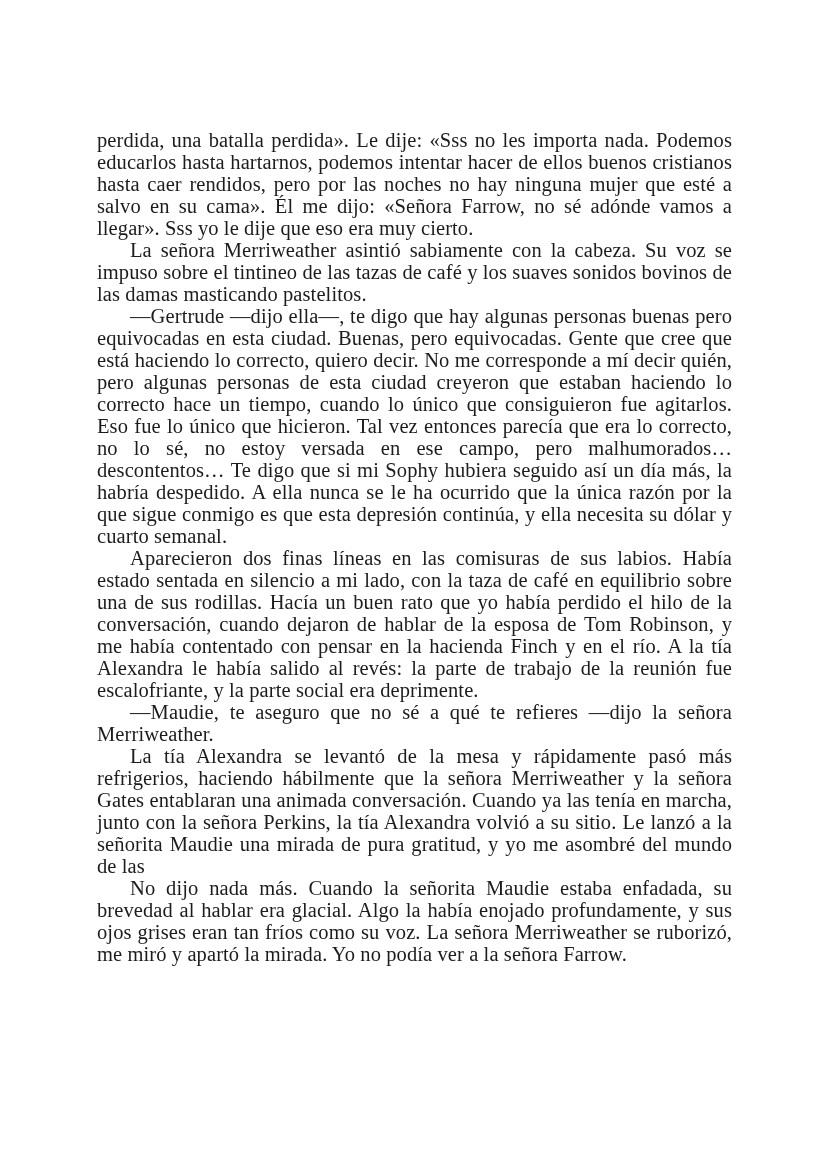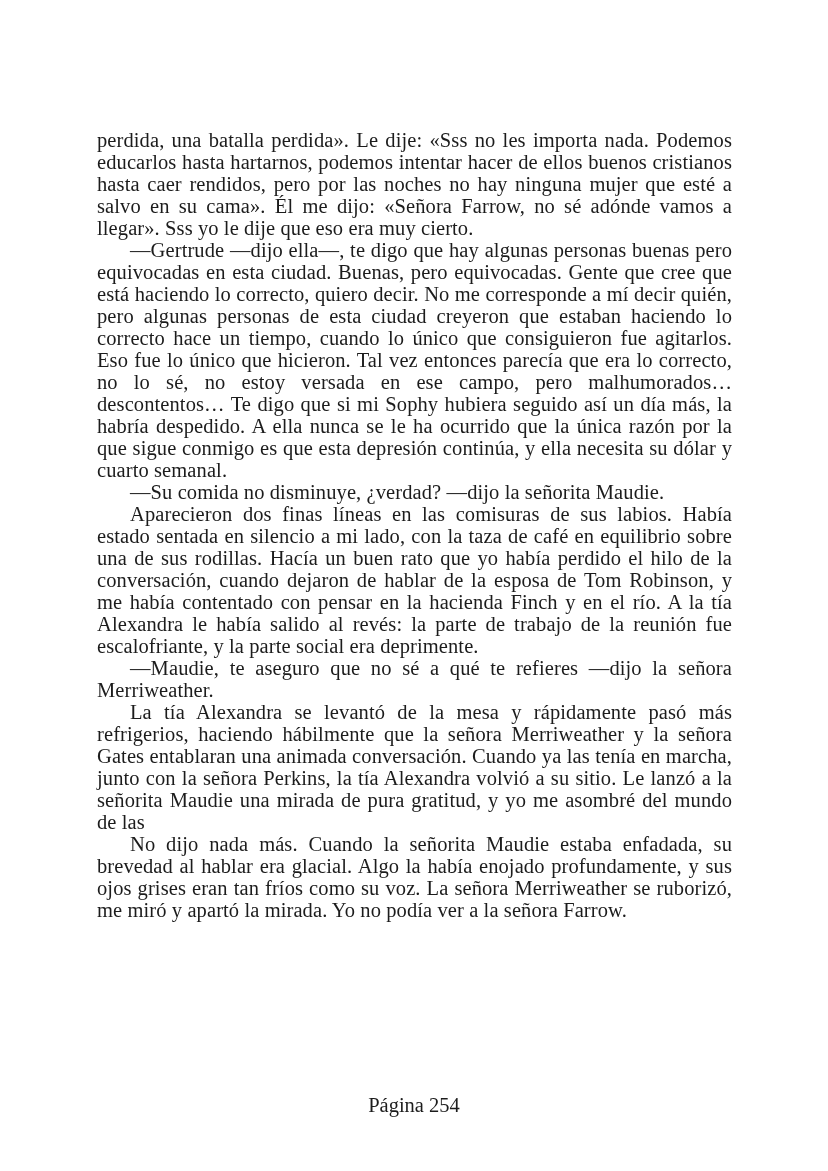--- a/index.html
+++ b/index.html
@@ -52,23 +52,22 @@
     line-height: 25px;
   }
 </style>
 </head>
 <body>
 
 <div class="book-page">
 
   <div class="page-text">
     <p>perdida, una batalla perdida». Le dije: «Sss no les importa nada. Podemos educarlos hasta hartarnos, podemos intentar hacer de ellos buenos cristianos hasta caer rendidos, pero por las noches no hay ninguna mujer que esté a salvo en su cama». Él me dijo: «Señora Farrow, no sé adónde vamos a llegar». Sss yo le dije que eso era muy cierto.</p>
+    <p class="indent">La señora Merriweather asintió sabiamente con la cabeza. Su voz se impuso sobre el tintineo de las tazas de café y los suaves sonidos bovinos de las damas masticando pastelitos.</p>
     <p class="indent">—Gertrude —dijo ella—, te digo que hay algunas personas buenas pero equivocadas en esta ciudad. Buenas, pero equivocadas. Gente que cree que está haciendo lo correcto, quiero decir. No me corresponde a mí decir quién, pero algunas personas de esta ciudad creyeron que estaban haciendo lo correcto hace un tiempo, cuando lo único que consiguieron fue agitarlos. Eso fue lo único que hicieron. Tal vez entonces parecía que era lo correcto, no lo sé, no estoy versada en ese campo, pero malhumorados… descontentos… Te digo que si mi Sophy hubiera seguido así un día más, la habría despedido. A ella nunca se le ha ocurrido que la única razón por la que sigue conmigo es que esta depresión continúa, y ella necesita su dólar y cuarto semanal.</p>
-    <p class="indent">—Su comida no disminuye, ¿verdad? —dijo la señorita Maudie.</p>
     <p class="indent">Aparecieron dos finas líneas en las comisuras de sus labios. Había estado sentada en silencio a mi lado, con la taza de café en equilibrio sobre una de sus rodillas. Hacía un buen rato que yo había perdido el hilo de la conversación, cuando dejaron de hablar de la esposa de Tom Robinson, y me había contentado con pensar en la hacienda Finch y en el río. A la tía Alexandra le había salido al revés: la parte de trabajo de la reunión fue escalofriante, y la parte social era deprimente.</p>
     <p class="indent">—Maudie, te aseguro que no sé a qué te refieres —dijo la señora Merriweather.</p>
     <p class="indent">La tía Alexandra se levantó de la mesa y rápidamente pasó más refrigerios, haciendo hábilmente que la señora Merriweather y la señora Gates entablaran una animada conversación. Cuando ya las tenía en marcha, junto con la señora Perkins, la tía Alexandra volvió a su sitio. Le lanzó a la señorita Maudie una mirada de pura gratitud, y yo me asombré del mundo de las</p>
     <p class="indent">No dijo nada más. Cuando la señorita Maudie estaba enfadada, su brevedad al hablar era glacial. Algo la había enojado profundamente, y sus ojos grises eran tan fríos como su voz. La señora Merriweather se ruborizó, me miró y apartó la mirada. Yo no podía ver a la señora Farrow.</p>
   </div>
 
-  <div class="page-footer">Página 254</div>
 
 </div>
 
 </body></html>

